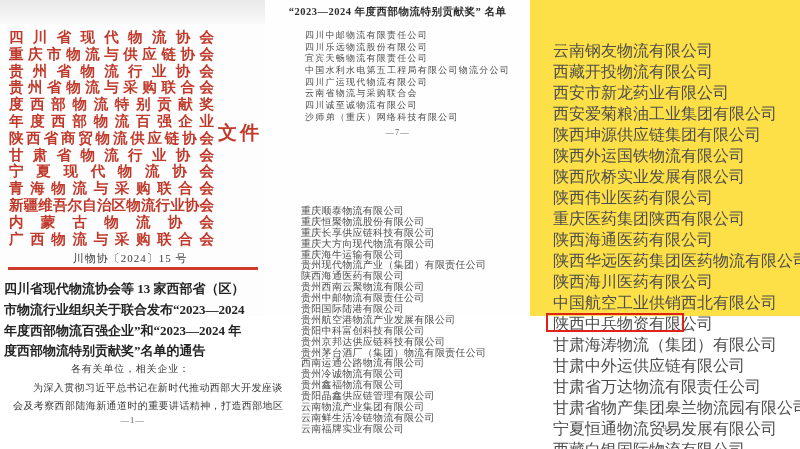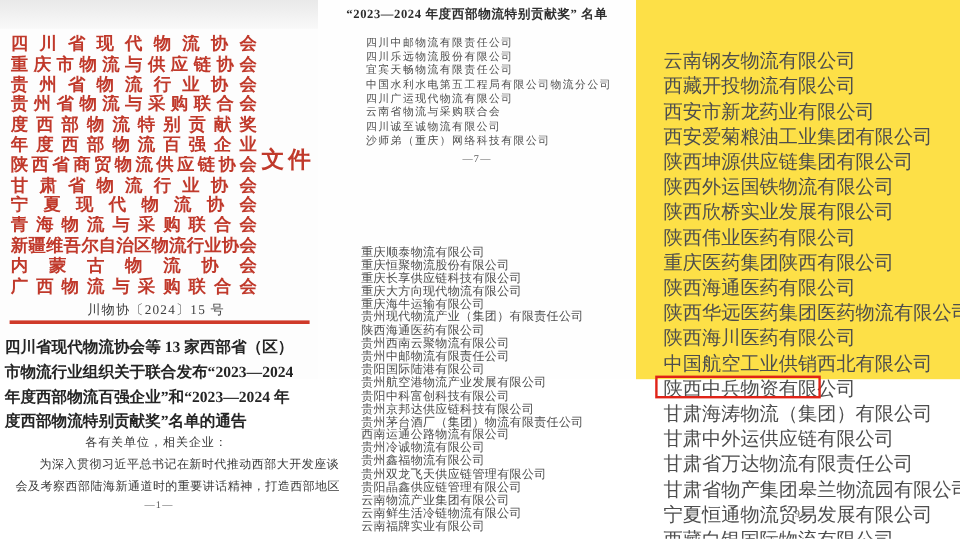--- a/index.html
+++ b/index.html
@@ -135,21 +135,20 @@
       <div class="company">贵州西南云聚物流有限公司</div>
       <div class="company">贵州中邮物流有限责任公司</div>
       <div class="company">贵阳国际陆港有限公司</div>
       <div class="company">贵州航空港物流产业发展有限公司</div>
       <div class="company">贵阳中科富创科技有限公司</div>
       <div class="company">贵州京邦达供应链科技有限公司</div>
       <div class="company">贵州茅台酒厂（集团）物流有限责任公司</div>
       <div class="company">西南运通公路物流有限公司</div>
       <div class="company">贵州冷诚物流有限公司</div>
       <div class="company">贵州鑫福物流有限公司</div>
-      <div class="company">贵州双龙飞天供应链管理有限公司</div>
       <div class="company">贵阳晶鑫供应链管理有限公司</div>
       <div class="company">云南物流产业集团有限公司</div>
       <div class="company">云南鲜生活冷链物流有限公司</div>
       <div class="company">云南福牌实业有限公司</div>
     </div>
 </div>
 
 <div class="page page-right">
   <div class="r-flow">
     <div>

